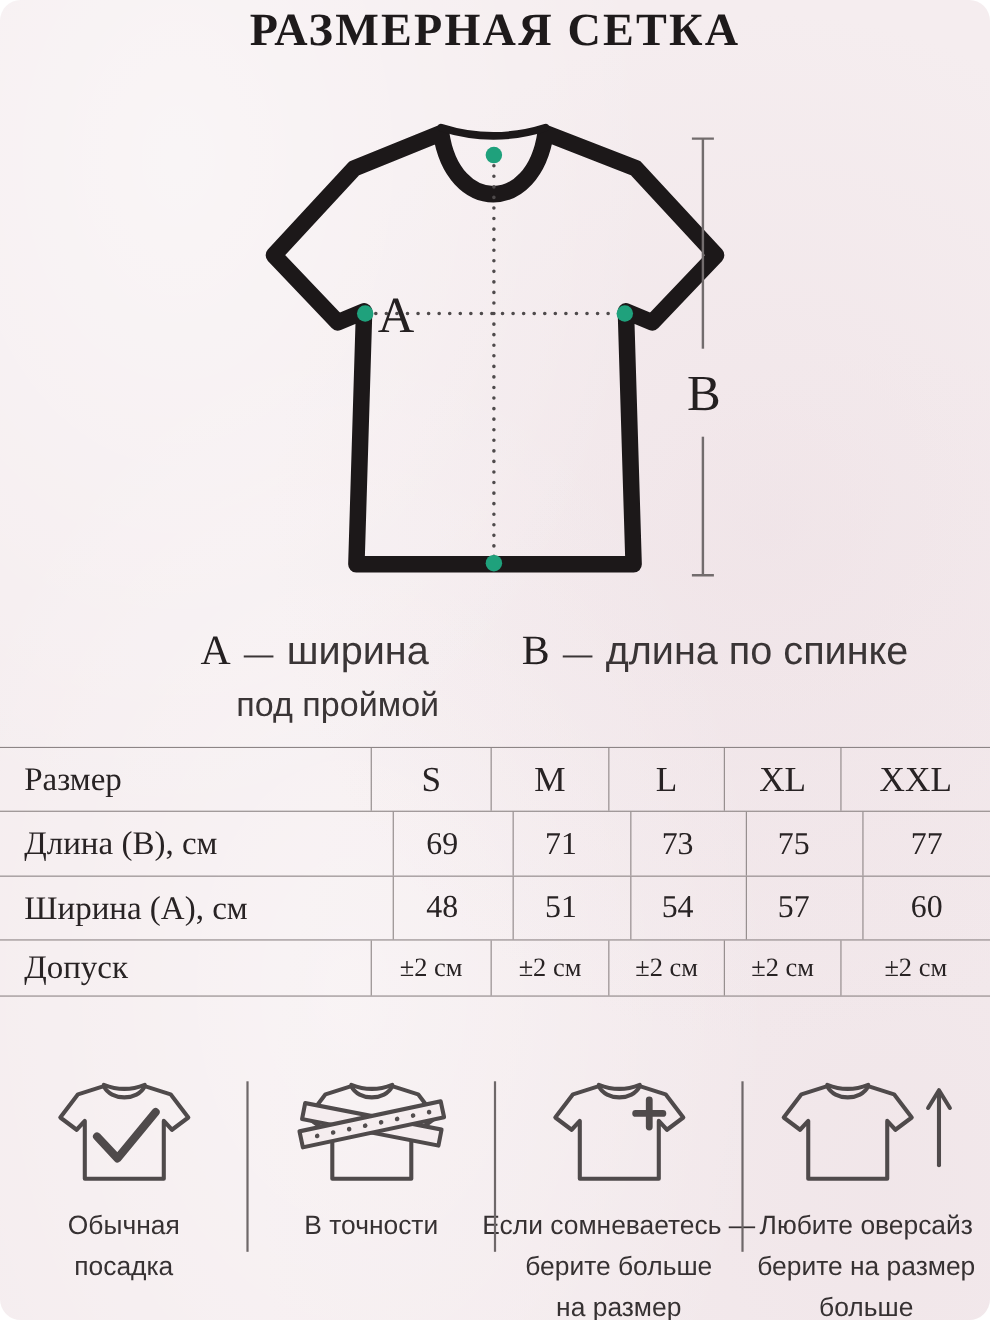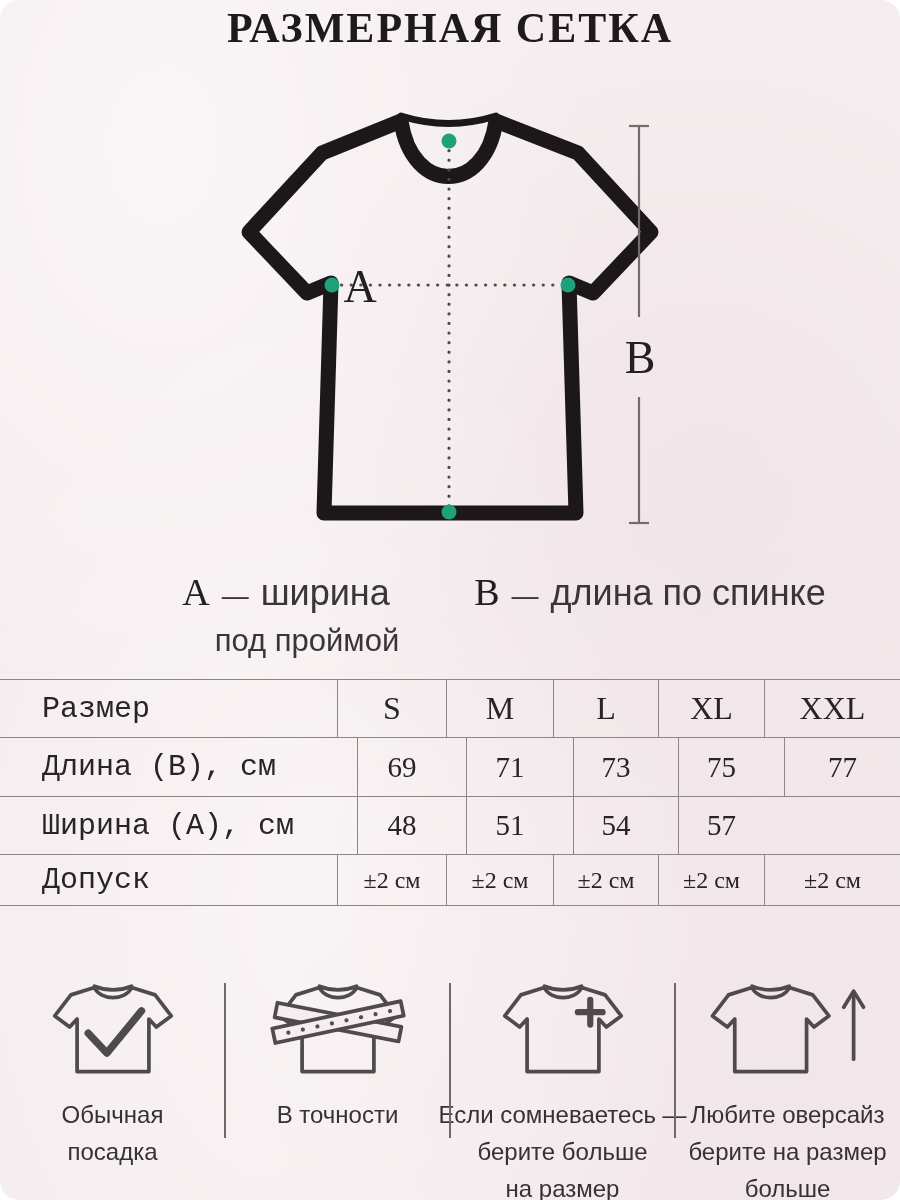--- a/index.html
+++ b/index.html
@@ -31,21 +31,21 @@
 
   
   .size-table{position:absolute; top:679px; left:0; width:900px;
     font-family:"Liberation Serif", serif; color:#282324;
     border-bottom:1.5px solid #8d8586;}
   .t-row{display:grid; grid-template-columns:337px 109px 107px 105px 106px 136px;
     border-top:1.5px solid #8d8586;}
   .t-row.h0{height:57px}.t-row.h1{height:58px}.t-row.h2{height:57px}.t-row.h3{height:50px}
   .t-cell{display:flex; align-items:center; justify-content:center;}
   .t-cell + .t-cell{border-left:1.5px solid #8d8586;}
-  .t-label{justify-content:flex-start; padding-left:42px; font-size:30px;font-family:Liberation Mono, monospace;}
+  .t-label{justify-content:flex-start; padding-left:22px; font-size:30px;}
   .t-size{font-size:32px;}
   .t-num{font-size:29px;margin-left:20px;}
   .t-tol{font-size:24px;}
 
   
   .fit-guide{position:absolute; top:976px; left:0; width:900px;
     display:grid; grid-template-columns:repeat(4,225px);}
   .fit-card{display:flex; flex-direction:column; align-items:center;}
   .fit-card svg{width:186px; height:104px; margin-top:4px;}
   .fit-caption{margin-top:12px; text-align:center; font-size:24px; line-height:37px;
@@ -120,20 +120,21 @@
       <div class="t-cell t-num">73</div>
       <div class="t-cell t-num">75</div>
       <div class="t-cell t-num">77</div>
     </div>
     <div class="t-row h2">
       <div class="t-cell t-label">Ширина (А), см</div>
       <div class="t-cell t-num">48</div>
       <div class="t-cell t-num">51</div>
       <div class="t-cell t-num">54</div>
       <div class="t-cell t-num">57</div>
+      <div class="t-cell t-num">60</div>
     </div>
     <div class="t-row h3">
       <div class="t-cell t-label">Допуск</div>
       <div class="t-cell t-tol">±2 см</div>
       <div class="t-cell t-tol">±2 см</div>
       <div class="t-cell t-tol">±2 см</div>
       <div class="t-cell t-tol">±2 см</div>
       <div class="t-cell t-tol">±2 см</div>
     </div>
   </div>

